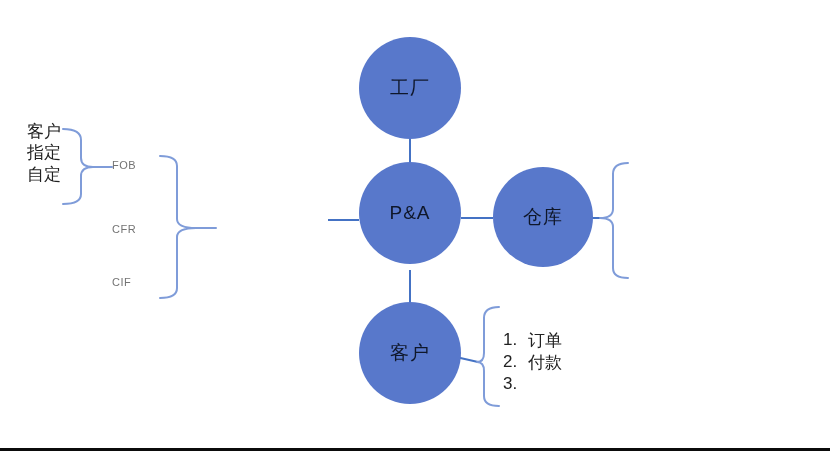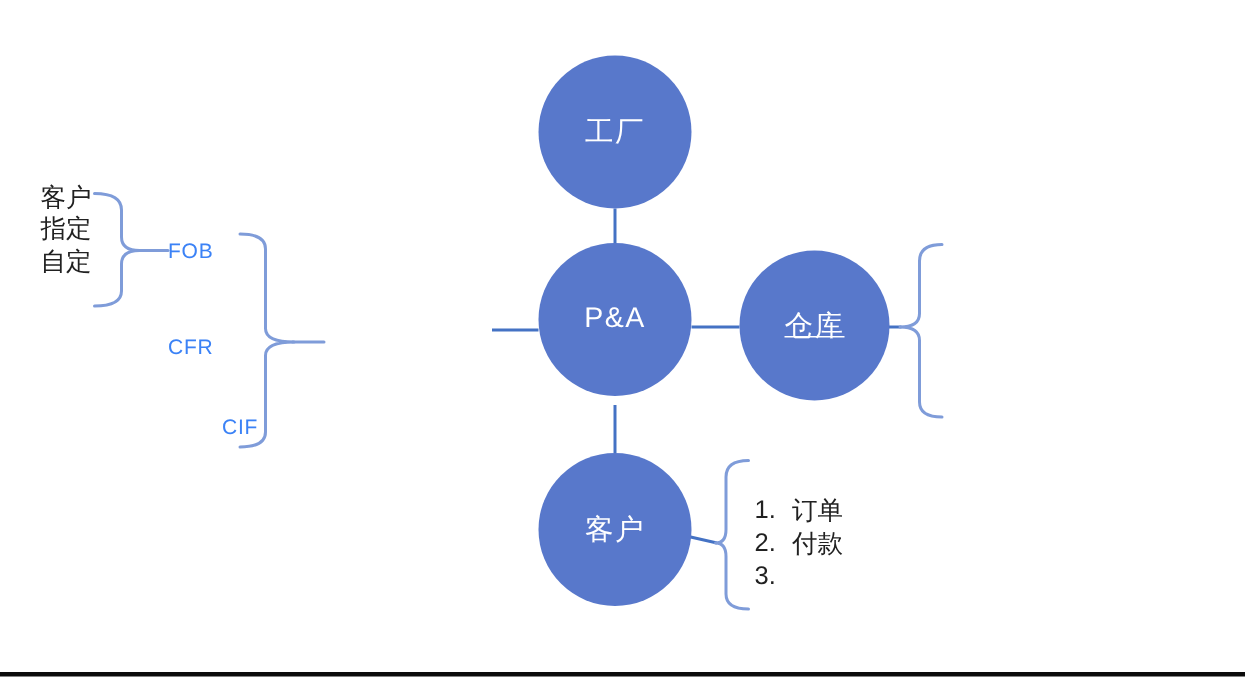--- a/index.html
+++ b/index.html
@@ -30,38 +30,38 @@
     stroke: var(--brace, #7F9CD9);
     stroke-width: 2;
     fill: none;
     stroke-linecap: round;
     stroke-linejoin: round;
   }
   .node-circle {
     position: absolute;
     border-radius: 50%;
     background: var(--circle-fill, #5878CB);
-    color: #ffffff;
+    color: #0f172a;
     display: flex;
     align-items: center;
     justify-content: center;
     font-size: 19px;
     letter-spacing: 1px;
   }
   .annot {
     position: absolute;
     color: #212121;
     font-size: 17px;
     line-height: 21px;
     white-space: pre-line;
   }
   .term {
     position: absolute;
-    color: #3b82f6;
-    font-size: 14px;
+    color: #737373;
+    font-size: 11px;
     letter-spacing: 0.5px;
   }
   .num-list {
     position: absolute;
     color: #212121;
     font-size: 17px;
   }
   .num-list .row {
     display: flex;
     height: 22px;
@@ -102,34 +102,34 @@
     <path class="brace" d="M 628,163 Q 613,163 613,174 L 613,209 Q 613,218 600,218 Q 613,218 613,227 L 613,268 Q 613,278 628,278"></path>
     <path class="brace" d="M 499,307 Q 484,307 484,318 L 484,353 Q 484,362 477,362 Q 484,362 484,371 L 484,396 Q 484,406 499,406"></path>
   </svg>
 
   <div class="node-circle" style="left:359px; top:37px; width:102px; height:102px;">
     <span>工厂</span>
   </div>
   <div class="node-circle" style="left:359px; top:162px; width:102px; height:102px;">
     <span>P&amp;A</span>
   </div>
-  <div class="node-circle" style="left:493px; top:167px; width:100px; height:100px;text-decoration:underline;">
+  <div class="node-circle" style="left:493px; top:167px; width:100px; height:100px;">
     <span>仓库</span>
   </div>
   <div class="node-circle" style="left:359px; top:302px; width:102px; height:102px;">
     <span>客户</span>
   </div>
 
   <div class="annot" style="left:27px; top:121px;">客户
 指定</div>
   <div class="annot" style="left:27px; top:164px;">自定</div>
 
   <div class="term" style="left:112px; top:159px;">FOB</div>
   <div class="term" style="left:112px; top:223px;">CFR</div>
-  <div class="term" style="left:112px; top:276px;margin-left:36px;">CIF</div>
+  <div class="term" style="left:112px; top:276px;">CIF</div>
 
 
   <div class="num-list" style="left:503px; top:329px;">
     <div class="row">
       <span class="num">1.</span>
       <span>订单</span>
     </div>
     <div class="row">
       <span class="num">2.</span>
       <span>付款</span>

